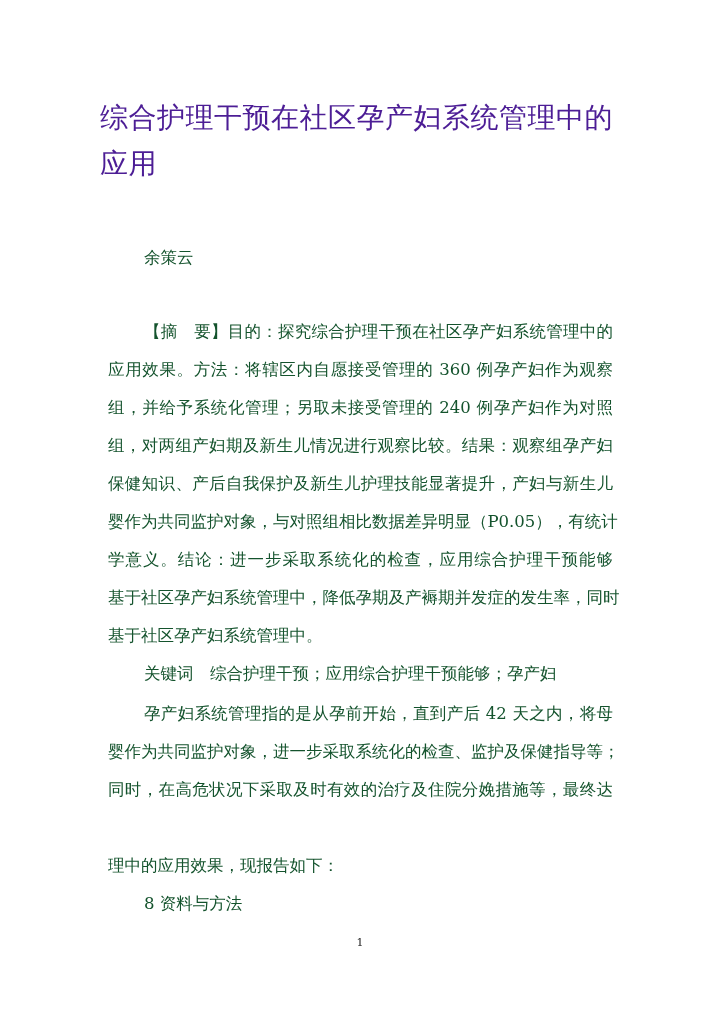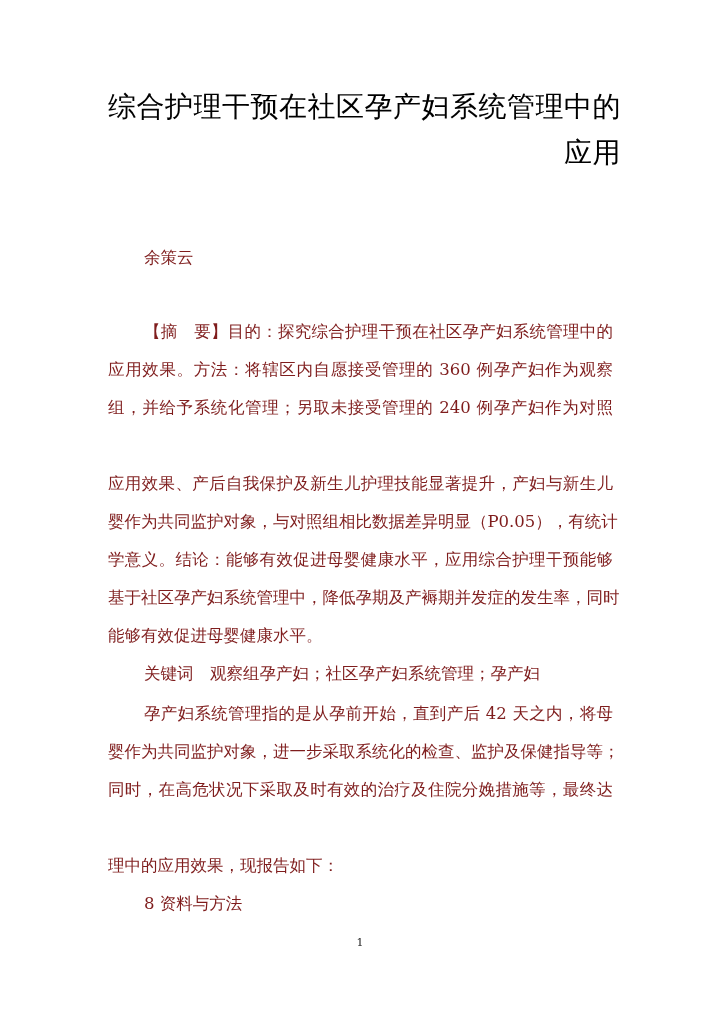--- a/index.html
+++ b/index.html
@@ -1,48 +1,49 @@
 <!DOCTYPE html>
 <html><head>
 <meta charset="utf-8">
 <style>
   html, body { margin: 0; padding: 0; background: #ffffff; }
   body { width: 721px; height: 1020px; position: relative; overflow: hidden;
          font-family: "DejaVu Serif", "Liberation Serif", serif; color: #111; }
   .page { position: absolute; left: 0; top: 0; width: 721px; height: 1020px; background: #fff; }
-  .title { position: absolute; left: 100px; width: 521px; top: 84px; text-align: right;
-           font-size: 28px; line-height: 46px; letter-spacing: 0.5px; color: #000000; }
+  .title { position: absolute; left: 100px; width: 521px; top: 95px; text-align: left;
+           font-size: 28px; line-height: 46px; letter-spacing: 0.5px; color: #4c1d95; }
   .line { position: absolute; left: 108px; width: 505px; font-size: 16.5px; line-height: 20px;
-          white-space: nowrap; color: #7f1d1d; text-align: justify; text-align-last: justify; }
+          white-space: nowrap; color: #14532d; text-align: justify; text-align-last: justify; }
   .indent { left: 144px; width: 469px; }
   .nojust { text-align-last: left; }
   .pagenum { position: absolute; left: 350px; width: 20px; top: 936px; text-align: center;
              font-size: 11px; color: #222; }
 </style>
 </head>
 <body>
 
 <div class="page">
   <div class="title">
     <div>综合护理干预在社区孕产妇系统管理中的</div>
     <div>应用</div>
   </div>
 
   <div class="line indent nojust" style="top:248px">余策云</div>
 
   <div class="line indent" style="top:322px">【摘　要】目的：探究综合护理干预在社区孕产妇系统管理中的</div>
   <div class="line" style="top:360px">应用效果。方法：将辖区内自愿接受管理的 360 例孕产妇作为观察</div>
   <div class="line" style="top:398px">组，并给予系统化管理；另取未接受管理的 240 例孕产妇作为对照</div>
-  <div class="line" style="top:474px">应用效果、产后自我保护及新生儿护理技能显著提升，产妇与新生儿</div>
+  <div class="line" style="top:436px">组，对两组产妇期及新生儿情况进行观察比较。结果：观察组孕产妇</div>
+  <div class="line" style="top:474px">保健知识、产后自我保护及新生儿护理技能显著提升，产妇与新生儿</div>
   <div class="line" style="top:512px">婴作为共同监护对象，与对照组相比数据差异明显（P0.05），有统计</div>
-  <div class="line" style="top:550px">学意义。结论：能够有效促进母婴健康水平，应用综合护理干预能够</div>
+  <div class="line" style="top:550px">学意义。结论：进一步采取系统化的检查，应用综合护理干预能够</div>
   <div class="line" style="top:588px">基于社区孕产妇系统管理中，降低孕期及产褥期并发症的发生率，同时</div>
-  <div class="line nojust" style="top:626px">能够有效促进母婴健康水平。</div>
+  <div class="line nojust" style="top:626px">基于社区孕产妇系统管理中。</div>
 
-  <div class="line indent nojust" style="top:664px">关键词　观察组孕产妇；社区孕产妇系统管理；孕产妇</div>
+  <div class="line indent nojust" style="top:664px">关键词　综合护理干预；应用综合护理干预能够；孕产妇</div>
 
   <div class="line indent" style="top:704px">孕产妇系统管理指的是从孕前开始，直到产后 42 天之内，将母</div>
   <div class="line" style="top:780px">同时，在高危状况下采取及时有效的治疗及住院分娩措施等，最终达</div>
   <div class="line" style="top:742px">婴作为共同监护对象，进一步采取系统化的检查、监护及保健指导等；</div>
   <div class="line nojust" style="top:856px">理中的应用效果，现报告如下：</div>
 
   <div class="line indent nojust" style="top:894px">8 资料与方法</div>
 
   <div class="pagenum">1</div>
 </div>

